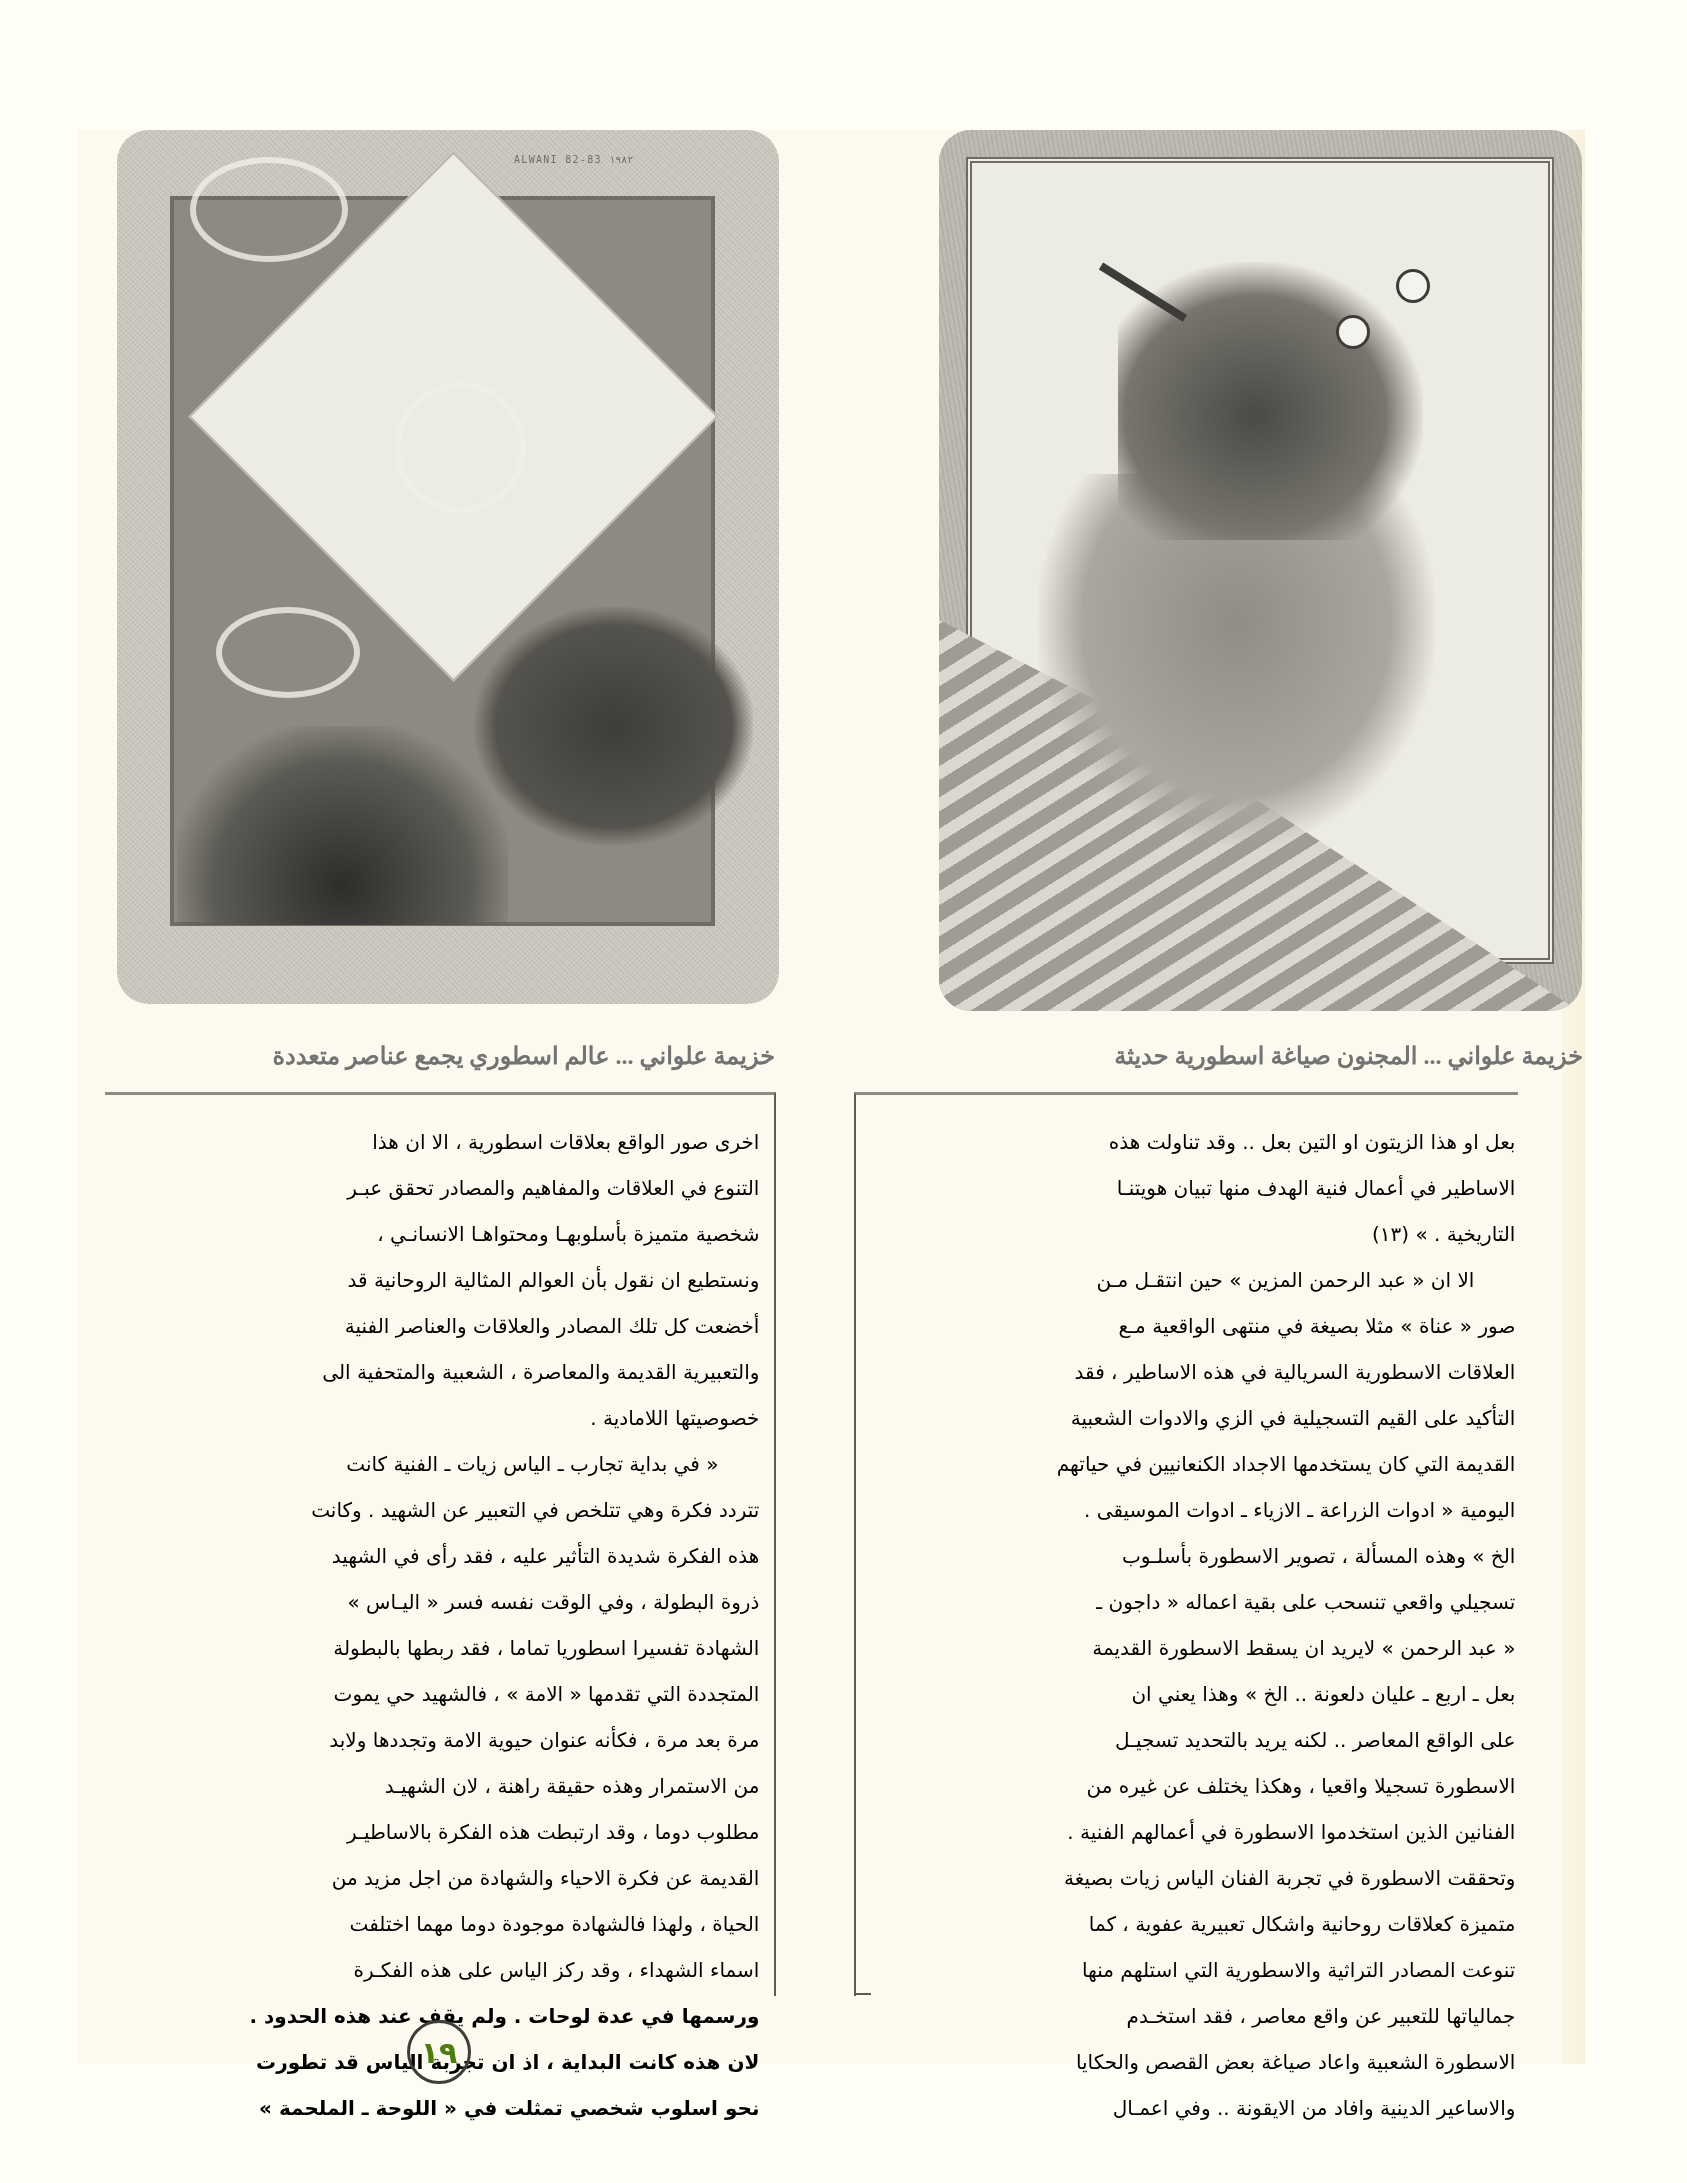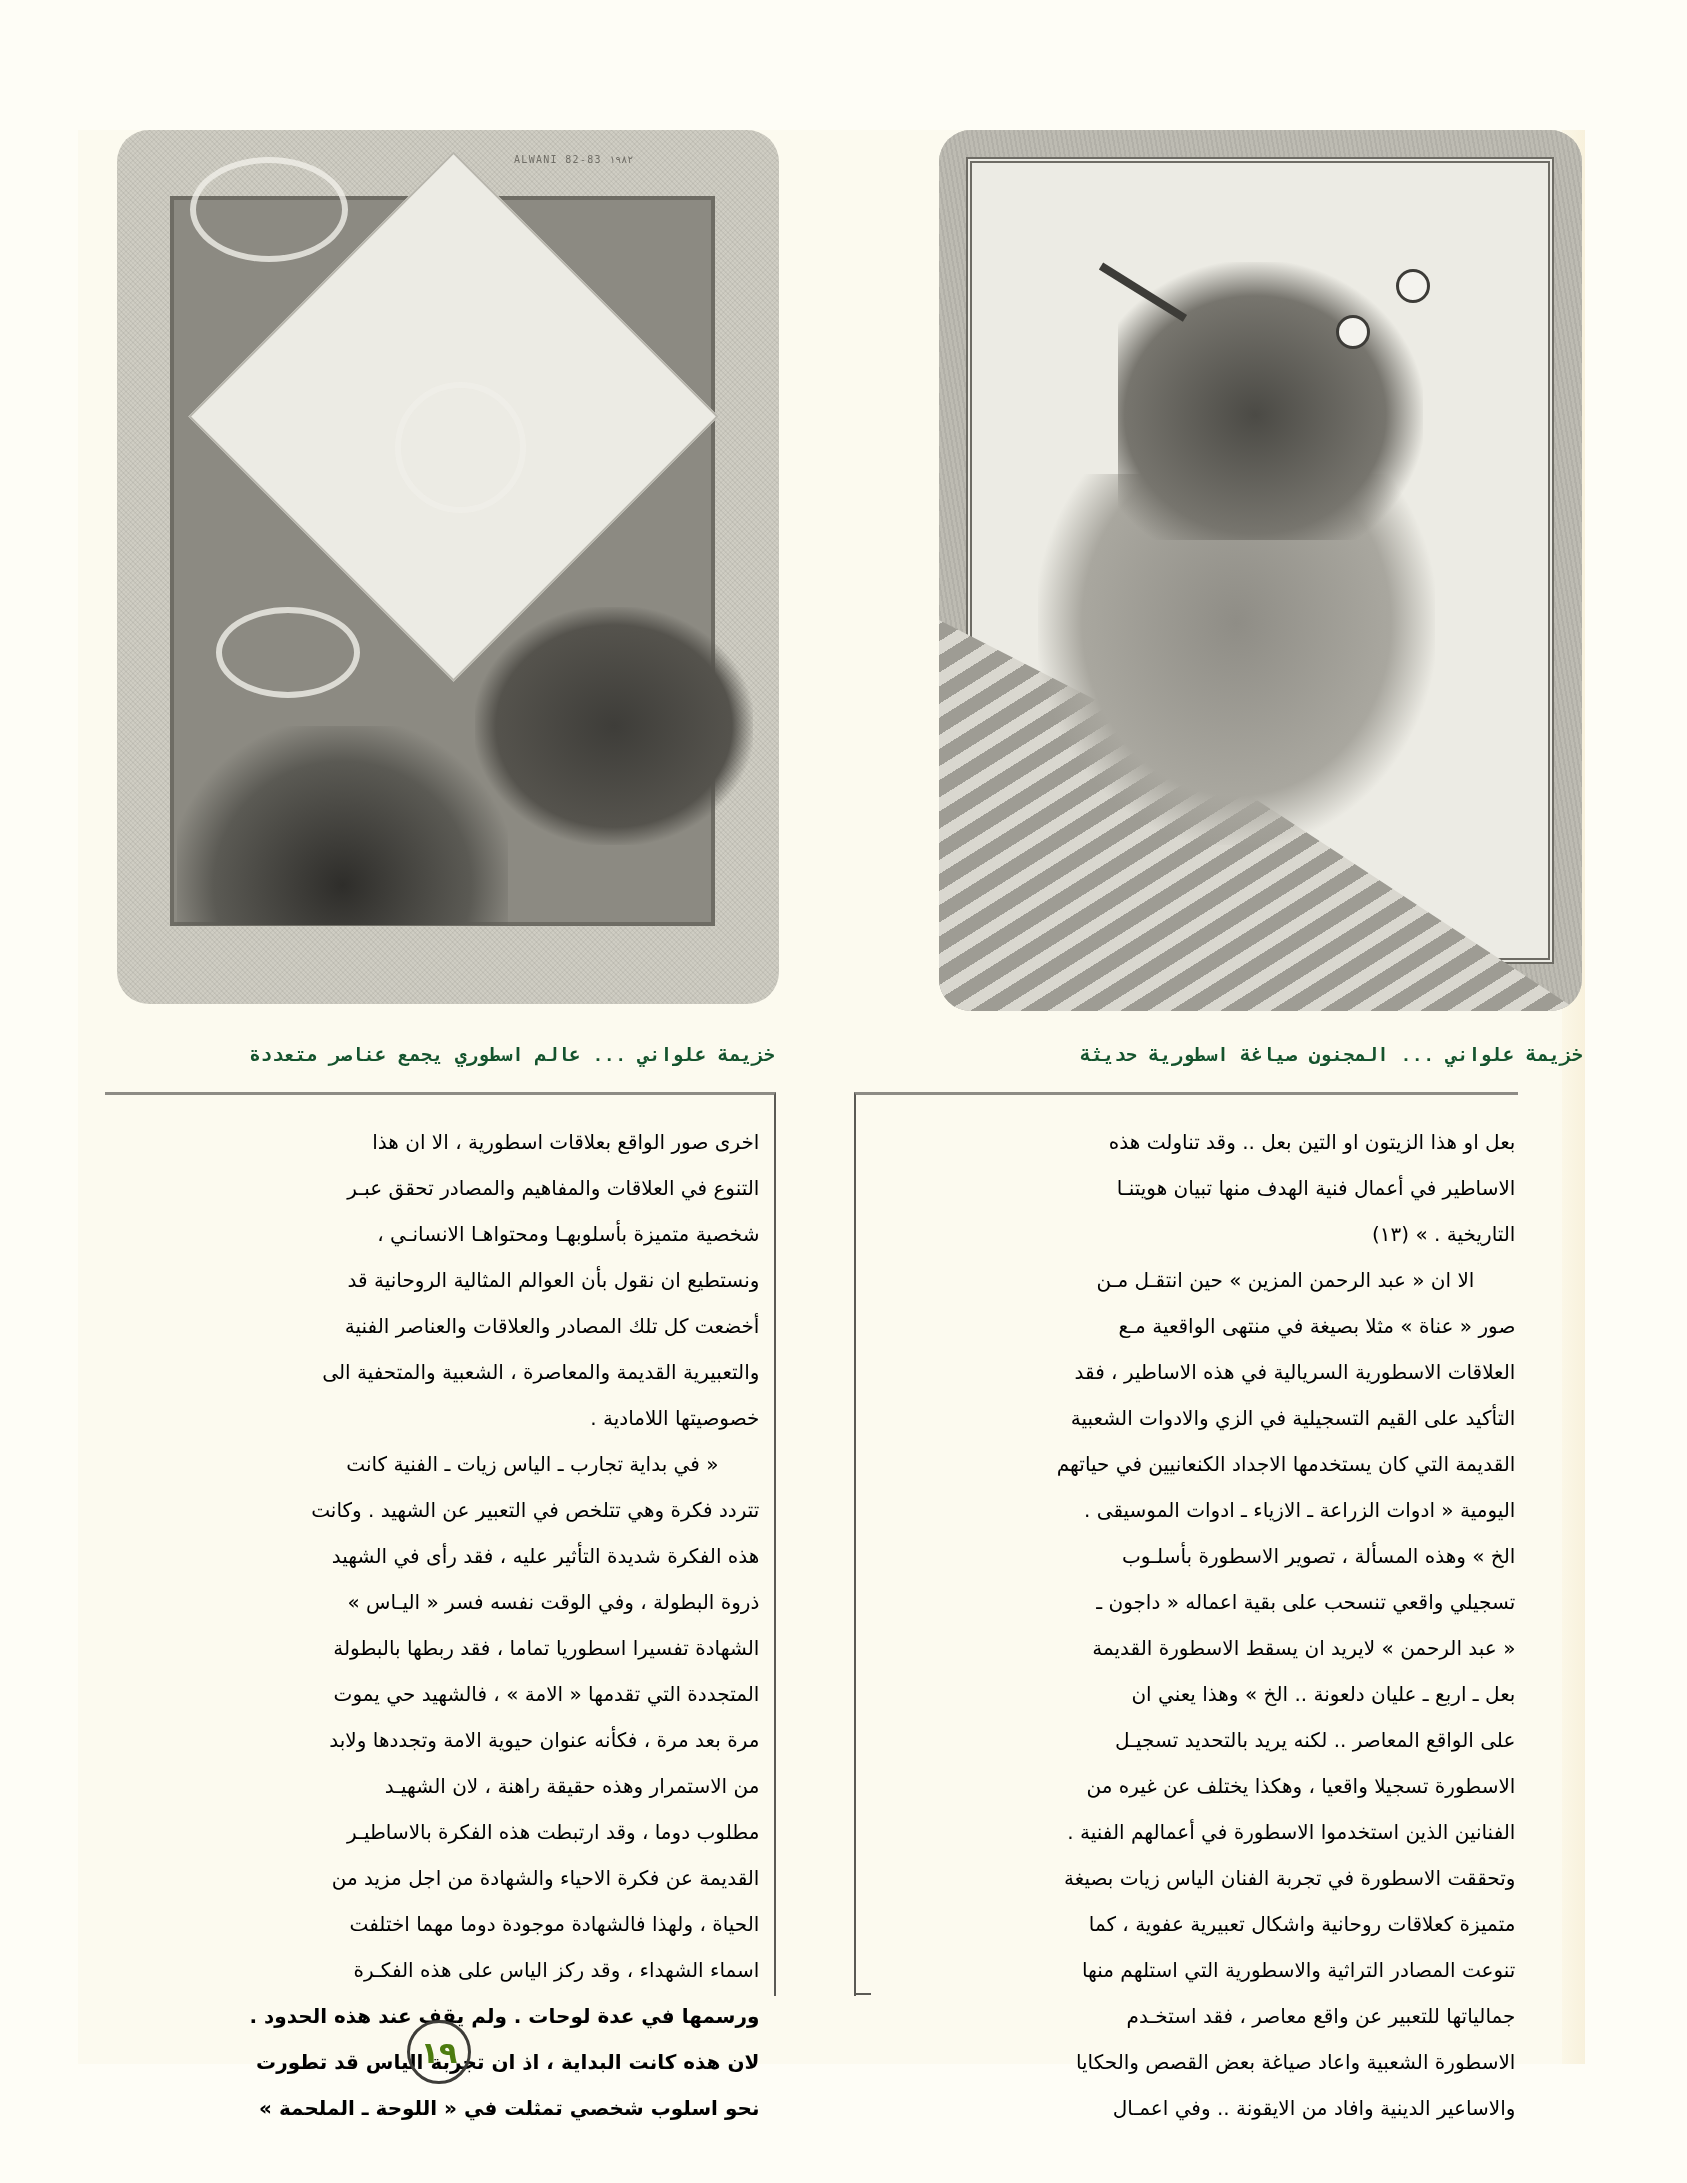--- a/index.html
+++ b/index.html
@@ -84,22 +84,22 @@
     background: #3d3c38; transform: rotate(32deg); transform-origin: left center;
   }
   .painting-right .eye {
     position: absolute; width: 28px; height: 28px; border-radius: 50%;
     background: #f4f3ee; border: 3.3px solid #3d3c38;
   }
 
   
   .caption {
     position: absolute; top: 1039px; height: 34px; direction: rtl;
-    font-family: Liberation Mono, monospace; font-size: 19px; font-weight: bold;
-    color: #14532d; white-space: nowrap; line-height: 34px;
+    font-family: Liberation Serif, serif; font-size: 24px; font-weight: bold;
+    color: #737373; white-space: nowrap; line-height: 34px;
   }
   .caption-left { left: 113px; width: 662px; text-align: right; }
   .caption-right { left: 921px; width: 662px; text-align: right; }
 
   
   .column-box {
     position: absolute; top: 1092px; height: 901px;
     border-top: 3.3px solid #8d8b85;
   }
   .column-left { left: 105px; width: 669px; border-right: 2px solid #5b5a55; }

